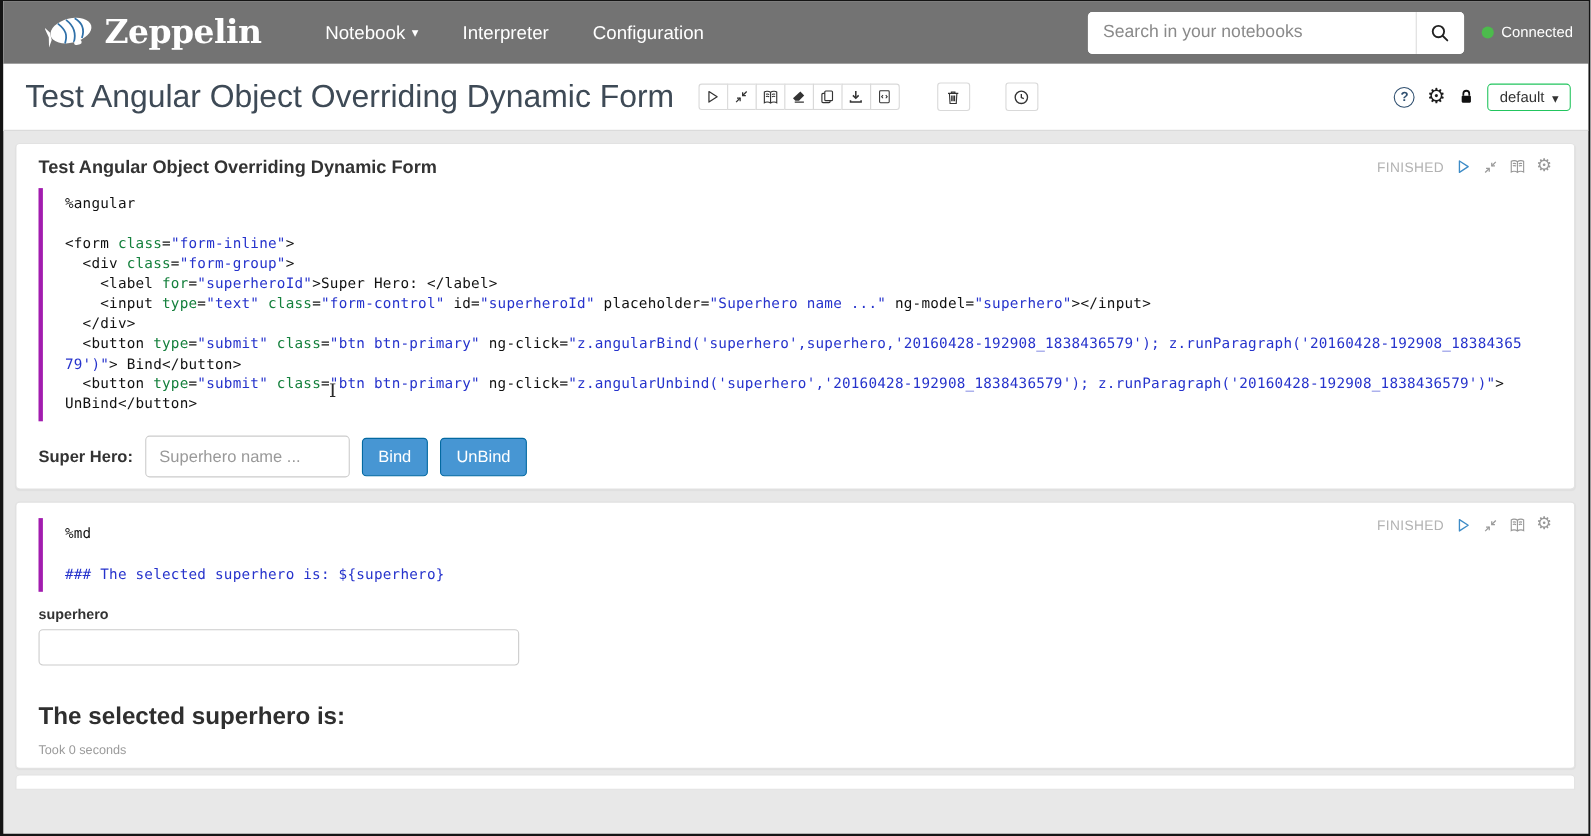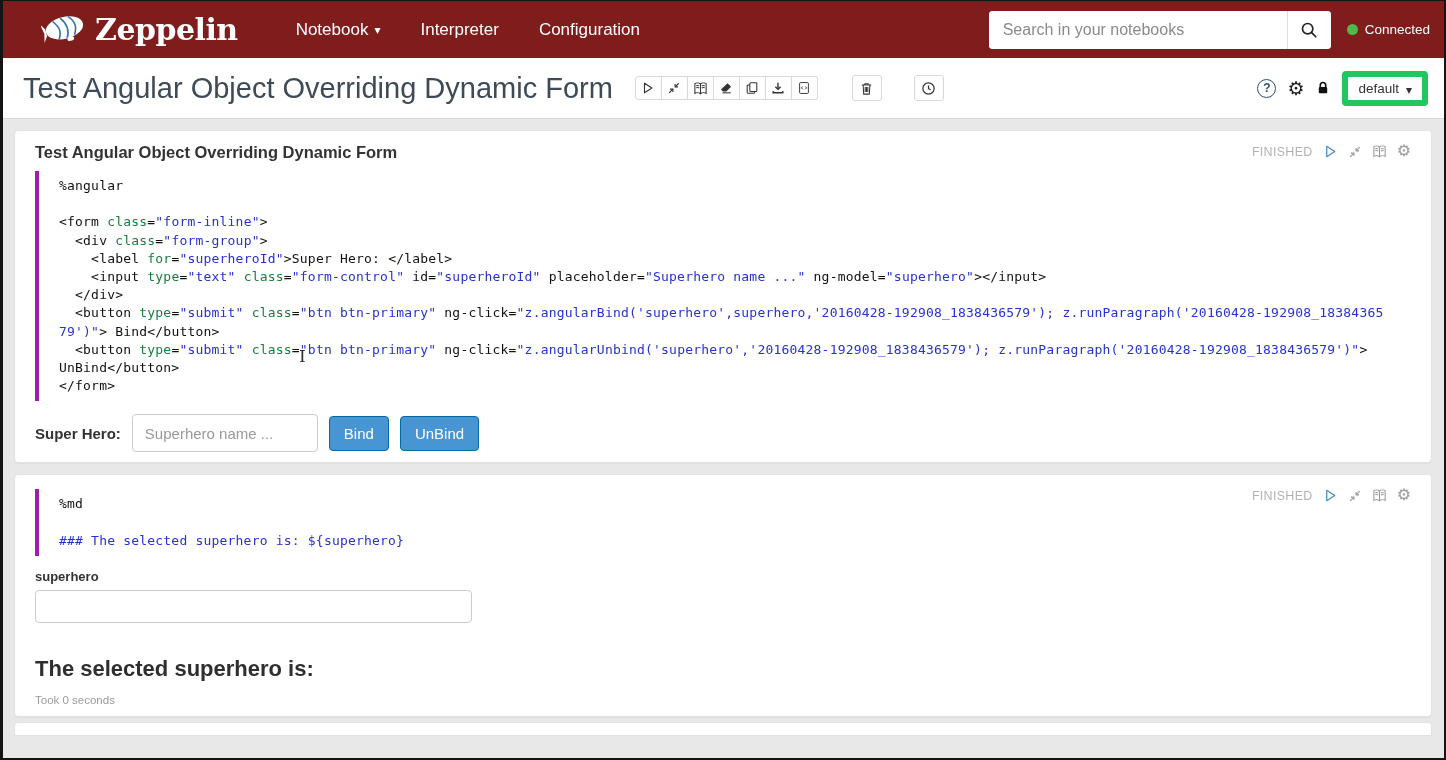--- a/index.html
+++ b/index.html
@@ -30,21 +30,21 @@
   .note-title { font-size:29px; font-weight:400; color:#3e4a56; white-space:nowrap; }
   .btn-group { display:flex; margin-left:22px; }
   .tb-btn { width:27px; height:24px; background:#fff; border:1px solid #d9d9d9; display:flex; align-items:center; justify-content:center; color:#333; cursor:pointer; margin-left:-1px; }
   .btn-group .tb-btn:first-child { border-radius:3px 0 0 3px; margin-left:0; }
   .btn-group .tb-btn:last-child { border-radius:0 3px 3px 0; }
   .tb-single { width:30px; height:26px; border-radius:3px; background:#fff; border:1px solid #d9d9d9; display:flex; align-items:center; justify-content:center; color:#333; cursor:pointer; }
   .sp34 { width:34px; } .sp32 { width:32px; }
   .right-tools { margin-left:auto; display:flex; align-items:center; gap:11px; }
   .help-circle { width:19px; height:19px; border-radius:50%; border:1.5px solid #2f4f6f; color:#2f4f6f; font-size:12px; font-weight:bold; display:flex; align-items:center; justify-content:center; cursor:pointer; }
   .gear-char { font-size:19px; color:#1c1c1c; line-height:1; cursor:pointer; }
-  .default-btn { border:6px solid #22c55e; border-radius:4px; background:#fff; padding:4px 10px; font-size:13.5px; color:#333; display:flex; align-items:flex-end; gap:7px; cursor:pointer; }
+  .default-btn { border:1px solid #22c55e; border-radius:4px; background:#fff; padding:4px 10px; font-size:13.5px; color:#333; display:flex; align-items:flex-end; gap:7px; cursor:pointer; }
   .default-btn .caret { color:#333; }
 
   
   .card { background:#fff; border:1px solid #e2e2e2; border-radius:4px; margin:11px 12px 0 11px; padding:12px 20px 10px 20px; box-shadow:0 1px 1px rgba(0,0,0,.04); }
   .para-head { display:flex; align-items:flex-start; }
   .para-title { font-size:16.5px; font-weight:bold; color:#333; }
   .para-status { margin-left:auto; display:flex; align-items:flex-end; gap:10px; color:#9a9a9a; }
   .status-text { font-size:12.5px; color:#b3b3b3; letter-spacing:0.3px; }
   .pi { color:#999; cursor:pointer; display:flex; }
   .pi.play { color:#3e8cc7; }
@@ -149,21 +149,21 @@
           <path d="M5 14 L1 8 L3 18 L1 27 L5 21 Z" fill="#fff"></path>
           <path d="M14 8 C20 16 20 20 16 27 M22 6.5 C28 14 28 21 24 28 M30 7 C36 13 36 20 32 26" stroke="#3071a9" stroke-width="1.6" fill="none"></path>
           <rect x="24" y="27" width="7" height="4" rx="2" fill="#fff"></rect>
         </g>
       </symbol>
   </defs>
 </svg>
 
 <div class="screen">
 
-  <div class="navbar" style="background:#7f1d1d">
+  <div class="navbar" style="background:#737373">
     <div class="brand">
       <span>
           <svg width="46" height="38">
             <use href="#i-blimp"></use>
           </svg>
         </span>
       <span class="brand-text">Zeppelin</span>
     </div>
     <div class="nav-menu">
       <div class="nav-item">
@@ -315,21 +315,20 @@
         <div class="code-line">&nbsp;</div>
         <div class="code-line"><span class="tk-p">&lt;form </span><span class="tk-a">class</span><span class="tk-p">=</span><span class="tk-v">"form-inline"</span><span class="tk-p">&gt;</span></div>
         <div class="code-line"><span class="tk-p">  &lt;div </span><span class="tk-a">class</span><span class="tk-p">=</span><span class="tk-v">"form-group"</span><span class="tk-p">&gt;</span></div>
         <div class="code-line"><span class="tk-p">    &lt;label </span><span class="tk-a">for</span><span class="tk-p">=</span><span class="tk-v">"superheroId"</span><span class="tk-p">&gt;Super Hero: &lt;/label&gt;</span></div>
         <div class="code-line"><span class="tk-p">    &lt;input </span><span class="tk-a">type</span><span class="tk-p">=</span><span class="tk-v">"text"</span><span class="tk-p"> </span><span class="tk-a">class</span><span class="tk-p">=</span><span class="tk-v">"form-control"</span><span class="tk-p"> id=</span><span class="tk-v">"superheroId"</span><span class="tk-p"> placeholder=</span><span class="tk-v">"Superhero name ..."</span><span class="tk-p"> ng-model=</span><span class="tk-v">"superhero"</span><span class="tk-p">&gt;&lt;/input&gt;</span></div>
         <div class="code-line"><span class="tk-p">  &lt;/div&gt;</span></div>
         <div class="code-line"><span class="tk-p">  &lt;button </span><span class="tk-a">type</span><span class="tk-p">=</span><span class="tk-v">"submit"</span><span class="tk-p"> </span><span class="tk-a">class</span><span class="tk-p">=</span><span class="tk-v">"btn btn-primary"</span><span class="tk-p"> ng-click=</span><span class="tk-v">"z.angularBind('superhero',superhero,'20160428-192908_1838436579'); z.runParagraph('20160428-192908_18384365</span></div>
         <div class="code-line"><span class="tk-v">79')"</span><span class="tk-p">&gt; Bind&lt;/button&gt;</span></div>
         <div class="code-line"><span class="tk-p">  &lt;button </span><span class="tk-a">type</span><span class="tk-p">=</span><span class="tk-v">"submit"</span><span class="tk-p"> </span><span class="tk-a">class</span><span class="tk-p">=</span><span class="tk-v">"btn btn-primary"</span><span class="tk-p"> ng-click=</span><span class="tk-v">"z.angularUnbind('superhero','20160428-192908_1838436579'); z.runParagraph('20160428-192908_1838436579')"</span><span class="tk-p">&gt;</span></div>
         <div class="code-line"><span class="tk-p">UnBind&lt;/button&gt;</span></div>
-        <div class="code-line"><span class="tk-p">&lt;/form&gt;</span></div>
       </div>
 
     <div class="form-row">
       <span class="form-label">Super Hero:</span>
       <input class="hero-input" type="text" placeholder="Superhero name ..." style="">
       <button class="btn-primary" style="background:#4796d3">Bind</button>
       <button class="btn-primary" style="background:#4796d3">UnBind</button>
     </div>
   </div>
 

